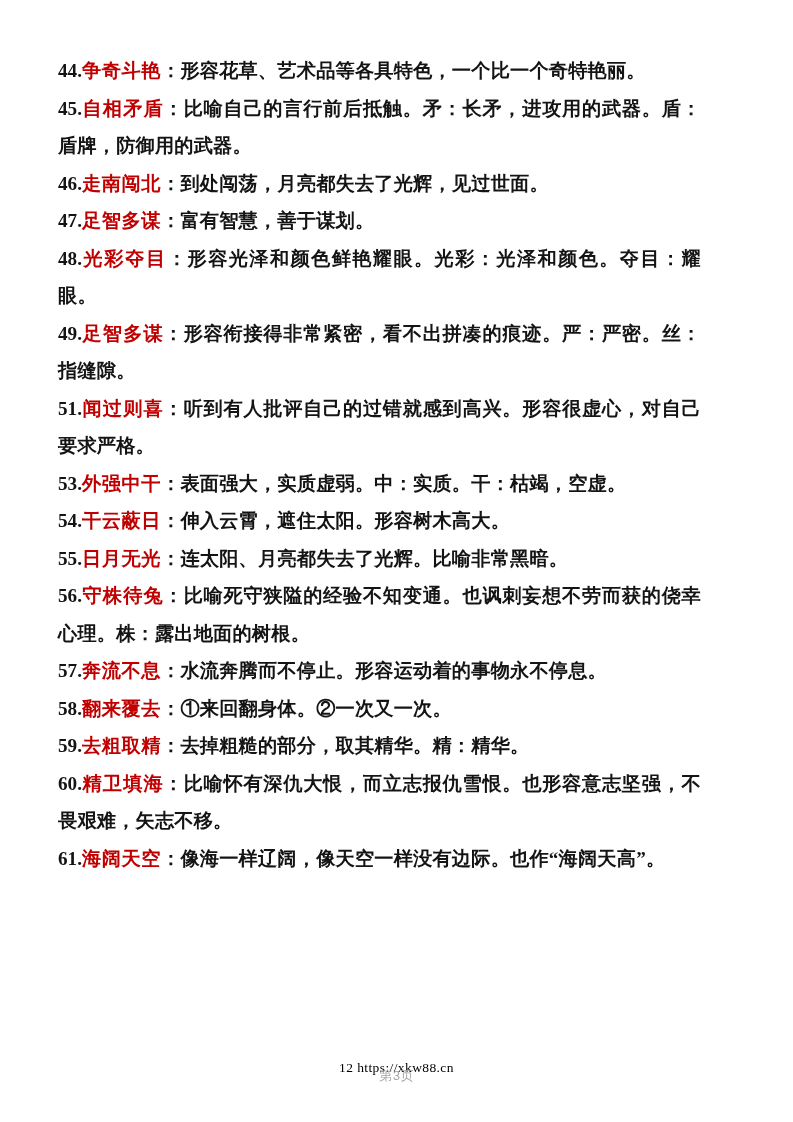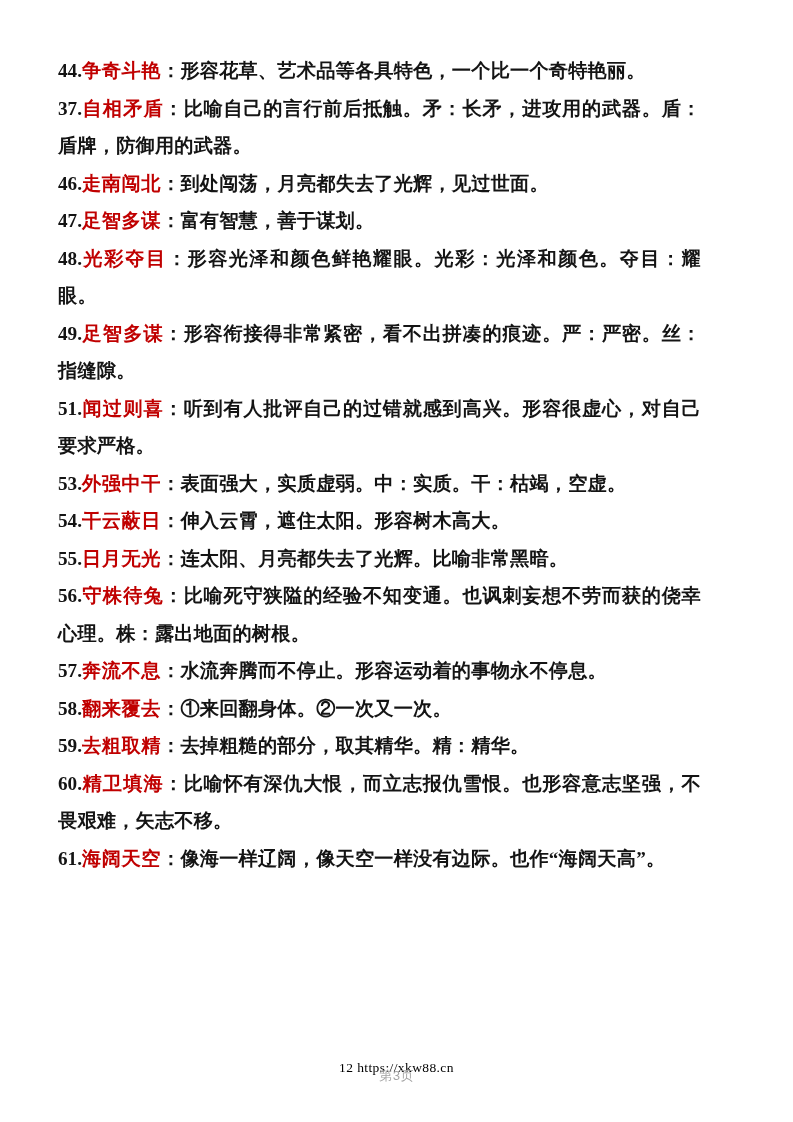--- a/index.html
+++ b/index.html
@@ -99,21 +99,21 @@
     white-space: nowrap;
   }
 </style>
 </head>
 <body>
 
 <div class="page">
 
   <div class="entry-list">
       <p class="entry"><span class="entry-num">44.</span><span class="entry-term">争奇斗艳</span><span class="entry-colon">：</span><span class="entry-def">形容花草、艺术品等各具特色，一个比一个奇特艳丽。</span></p>
-      <p class="entry"><span class="entry-num">37.</span><span class="entry-term">自相矛盾</span><span class="entry-colon">：</span><span class="entry-def">比喻自己的言行前后抵触。矛：长矛，进攻用的武器。盾：盾牌，防御用的武器。</span></p>
+      <p class="entry"><span class="entry-num">45.</span><span class="entry-term">自相矛盾</span><span class="entry-colon">：</span><span class="entry-def">比喻自己的言行前后抵触。矛：长矛，进攻用的武器。盾：盾牌，防御用的武器。</span></p>
       <p class="entry"><span class="entry-num">46.</span><span class="entry-term">走南闯北</span><span class="entry-colon">：</span><span class="entry-def">到处闯荡，月亮都失去了光辉，见过世面。</span></p>
       <p class="entry"><span class="entry-num">47.</span><span class="entry-term">足智多谋</span><span class="entry-colon">：</span><span class="entry-def">富有智慧，善于谋划。</span></p>
       <p class="entry"><span class="entry-num">48.</span><span class="entry-term">光彩夺目</span><span class="entry-colon">：</span><span class="entry-def">形容光泽和颜色鲜艳耀眼。光彩：光泽和颜色。夺目：耀眼。</span></p>
       <p class="entry"><span class="entry-num">49.</span><span class="entry-term">足智多谋</span><span class="entry-colon">：</span><span class="entry-def">形容衔接得非常紧密，看不出拼凑的痕迹。严：严密。丝：指缝隙。</span></p>
       <p class="entry"><span class="entry-num">51.</span><span class="entry-term">闻过则喜</span><span class="entry-colon">：</span><span class="entry-def">听到有人批评自己的过错就感到高兴。形容很虚心，对自己要求严格。</span></p>
       <p class="entry"><span class="entry-num">53.</span><span class="entry-term">外强中干</span><span class="entry-colon">：</span><span class="entry-def">表面强大，实质虚弱。中：实质。干：枯竭，空虚。</span></p>
       <p class="entry"><span class="entry-num">54.</span><span class="entry-term">干云蔽日</span><span class="entry-colon">：</span><span class="entry-def">伸入云霄，遮住太阳。形容树木高大。</span></p>
       <p class="entry"><span class="entry-num">55.</span><span class="entry-term">日月无光</span><span class="entry-colon">：</span><span class="entry-def">连太阳、月亮都失去了光辉。比喻非常黑暗。</span></p>
       <p class="entry"><span class="entry-num">56.</span><span class="entry-term">守株待兔</span><span class="entry-colon">：</span><span class="entry-def">比喻死守狭隘的经验不知变通。也讽刺妄想不劳而获的侥幸心理。株：露出地面的树根。</span></p>
       <p class="entry"><span class="entry-num">57.</span><span class="entry-term">奔流不息</span><span class="entry-colon">：</span><span class="entry-def">水流奔腾而不停止。形容运动着的事物永不停息。</span></p>

